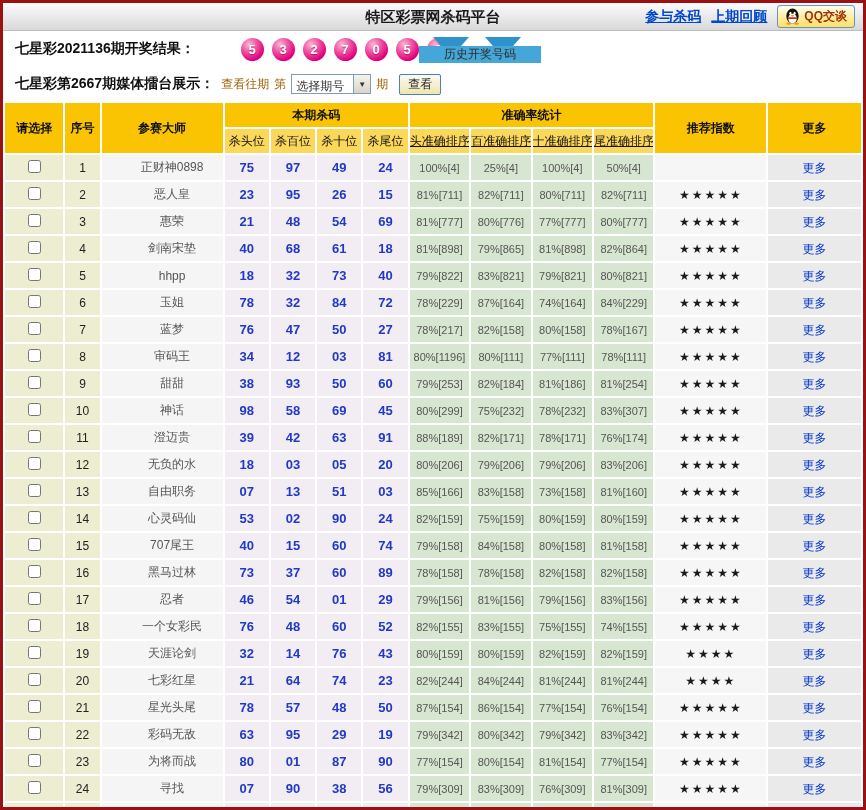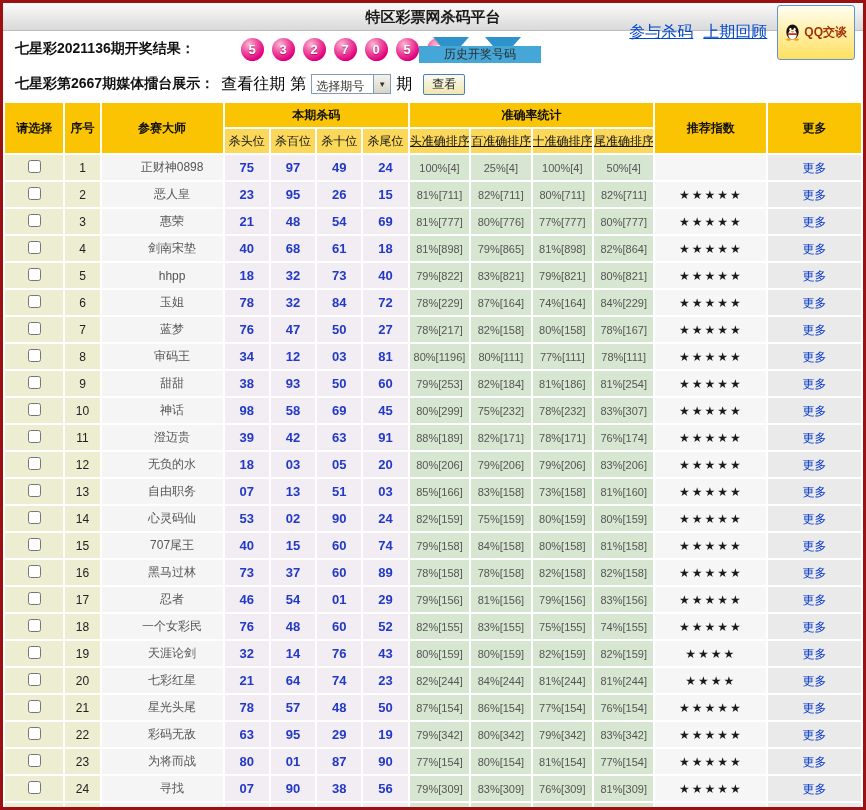--- a/index.html
+++ b/index.html
@@ -6,22 +6,22 @@
   html,body { width:866px; height:810px; overflow:hidden; background:#fff;
               font-family:"Liberation Sans", sans-serif; }
   #page { width:866px; height:810px; border:3px solid #9B1111; overflow:hidden; background:#fff; }
 
   
   .titlebar { position:relative; height:28px; background:linear-gradient(#FBFBFB,#D9D9D9);
               border-bottom:1px solid #BDBDBD; }
   .titlebar .title { position:absolute; left:0; right:0; top:5px; text-align:center;
                      font-size:15px; font-weight:bold; color:#1a1a1a; }
   .titlebar .right { position:absolute; right:8px; top:2px; display:flex; align-items:center; gap:10px; }
-  .toplink { font-size:16px; font-weight:normal; color:#0047CC; text-decoration:underline; cursor:pointer; }
-  .qq-btn { display:inline-flex; align-items:center; gap:4px; padding:18px 7px; cursor:pointer;
+  .toplink { font-size:14px; font-weight:bold; color:#0047CC; text-decoration:underline; cursor:pointer; }
+  .qq-btn { display:inline-flex; align-items:center; gap:4px; padding:2px 7px; cursor:pointer;
             border:1px solid #5E93D4; border-radius:3px;
             background:linear-gradient(#FFFEF2,#FFE05E); }
   .qq-btn span { font-size:12px; font-weight:bold; color:#A33000; }
 
   
   .result-bar { position:relative; height:36px; display:flex; align-items:center; padding-left:12px;gap:40px; }
   .result-label { font-size:14px; font-weight:bold; color:#111; }
   .balls { display:flex; gap:8px; margin-left:6px; }
   .ball { width:23px; height:23px; border-radius:50%; color:#fff; font-size:13px; font-weight:bold;
           display:flex; align-items:center; justify-content:center;
@@ -29,21 +29,21 @@
           text-shadow:0 1px 1px rgba(120,0,60,.6); }
   .history-widget { position:absolute; left:416px; top:6px; width:124px; cursor:pointer; }
   .history-flags { display:flex; gap:16px; padding-left:14px; }
   .flag { width:36px; height:9px; background:#2F93CB; clip-path:polygon(0 0,100% 0,78% 100%,22% 100%); }
   .history-btn { width:122px; height:17px; background:#44A7D7; color:#2B2B2B;
                  font-size:12px; text-align:center; line-height:17px; }
 
   
   .media-bar { height:34px; display:flex; align-items:center; padding-left:12px; gap:5px; }
   .media-label { font-size:14px; font-weight:bold; color:#111; margin-right:2px; }
-  .media-sub { font-size:16px; color:#000000; }
+  .media-sub { font-size:12px; color:#a16207; }
   .fake-select { width:80px; height:20px; border:1px solid #7F9DB9; background:#fff;
                  display:flex; align-items:stretch; cursor:pointer; }
   .fake-select .val { flex:1; font-size:12px; color:#333; padding:3px 0 0 4px; }
   .fake-select .arrow { width:17px; background:linear-gradient(#F4F3EE,#D8D4C8);
                         border-left:1px solid #7F9DB9; display:flex; align-items:center; justify-content:center;
                         font-size:8px; color:#333; }
   .view-btn { margin-left:6px; font-size:12px; color:#222; padding:1px 8px; cursor:pointer;
               border:1px solid #4C7FC1; border-radius:2px; background:linear-gradient(#FBFAF2,#EFE6B0); }
 
   

